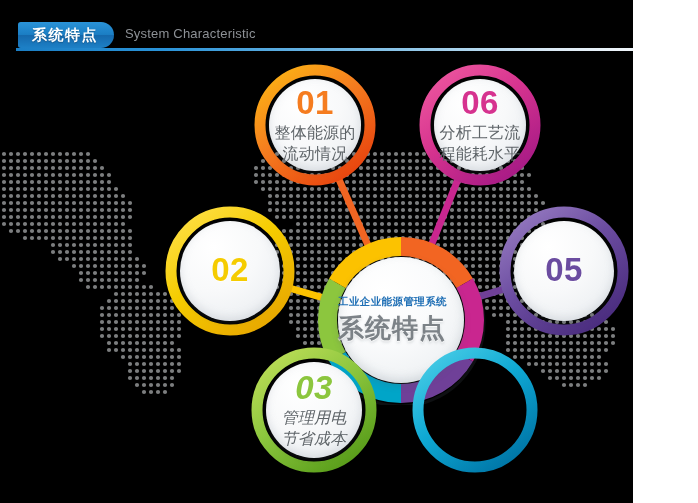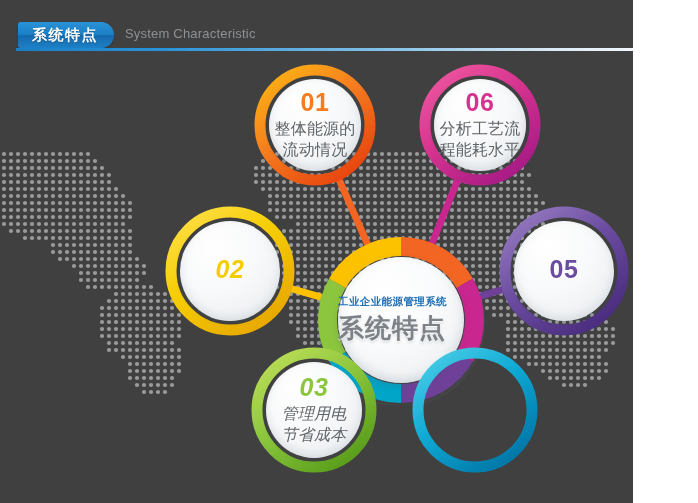--- a/index.html
+++ b/index.html
@@ -5,21 +5,21 @@
   * { box-sizing: border-box; margin: 0; padding: 0; }
   html, body {
     width: 698px; height: 503px;
     background: #ffffff;
     font-family: "Liberation Sans", "DejaVu Sans", sans-serif;
     overflow: hidden;
   }
   #page {
     position: relative;
     width: 633px; height: 503px;
-    background: #404040;
+    background: #000000;
     overflow: hidden;
   }
 
   
   #header {
     position: absolute; left: 0; top: 22px;
     width: 698px; height: 30px;
   }
   #header-badge {
     position: absolute; left: 18px; top: 0;
@@ -97,21 +97,21 @@
   .node-face {
     position: absolute;
     border-radius: 50%;
     background: radial-gradient(circle at 34% 26%, #ffffff 0%, #f8f9fa 45%, #e6eaee 100%);
     box-shadow: inset 0 -3px 8px rgba(150,160,170,.26),
                 0 2px 5px rgba(80,90,100,.18);
     display: flex; flex-direction: column;
     align-items: center; justify-content: center;
   }
   .node-num {
-    font-size: 25px; font-weight: bold;
+    font-size: 33px; font-weight: bold;
     line-height: 1; letter-spacing: .5px;
     text-shadow: 0 1px 1px rgba(255,255,255,.85);
     margin-bottom: 3px;
   }
   .node-text {
     color: #5e6468; font-size: 16px;
     line-height: 1.32; text-align: center;
     white-space: pre-line;
     letter-spacing: .2px;
   }
@@ -1702,21 +1702,21 @@
               </linearGradient>
             </defs>
             <circle cx="62" cy="62" r="55" fill="none" stroke="url(#g1)" stroke-width="11"></circle>
           </svg>
           <div class="node-face" style="left: 16px; top: 16px; width: 92px; height: 92px;">
             <div class="node-num" style="color: rgb(214, 51, 143);">06</div>
             <div class="node-text">分析工艺流
 程能耗水平</div>
           </div>
         </div>
-        <div class="node" style="left: 164px; top: 155px; width: 132px; height: 132px; font-style: italic;">
+        <div class="node" style="left: 164px; top: 155px; width: 132px; height: 132px;">
           <svg class="node-ring" width="132" height="132" viewBox="0 0 132 132">
             <defs>
               <linearGradient id="g2" x1="0%" y1="0%" x2="75%" y2="100%">
                 <stop offset="0%" stop-color="#ffe14d"></stop>
                 <stop offset="50%" stop-color="#f5cc00"></stop>
                 <stop offset="100%" stop-color="#e8a900"></stop>
               </linearGradient>
             </defs>
             <circle cx="66" cy="66" r="59" fill="none" stroke="url(#g2)" stroke-width="11"></circle>
           </svg>

